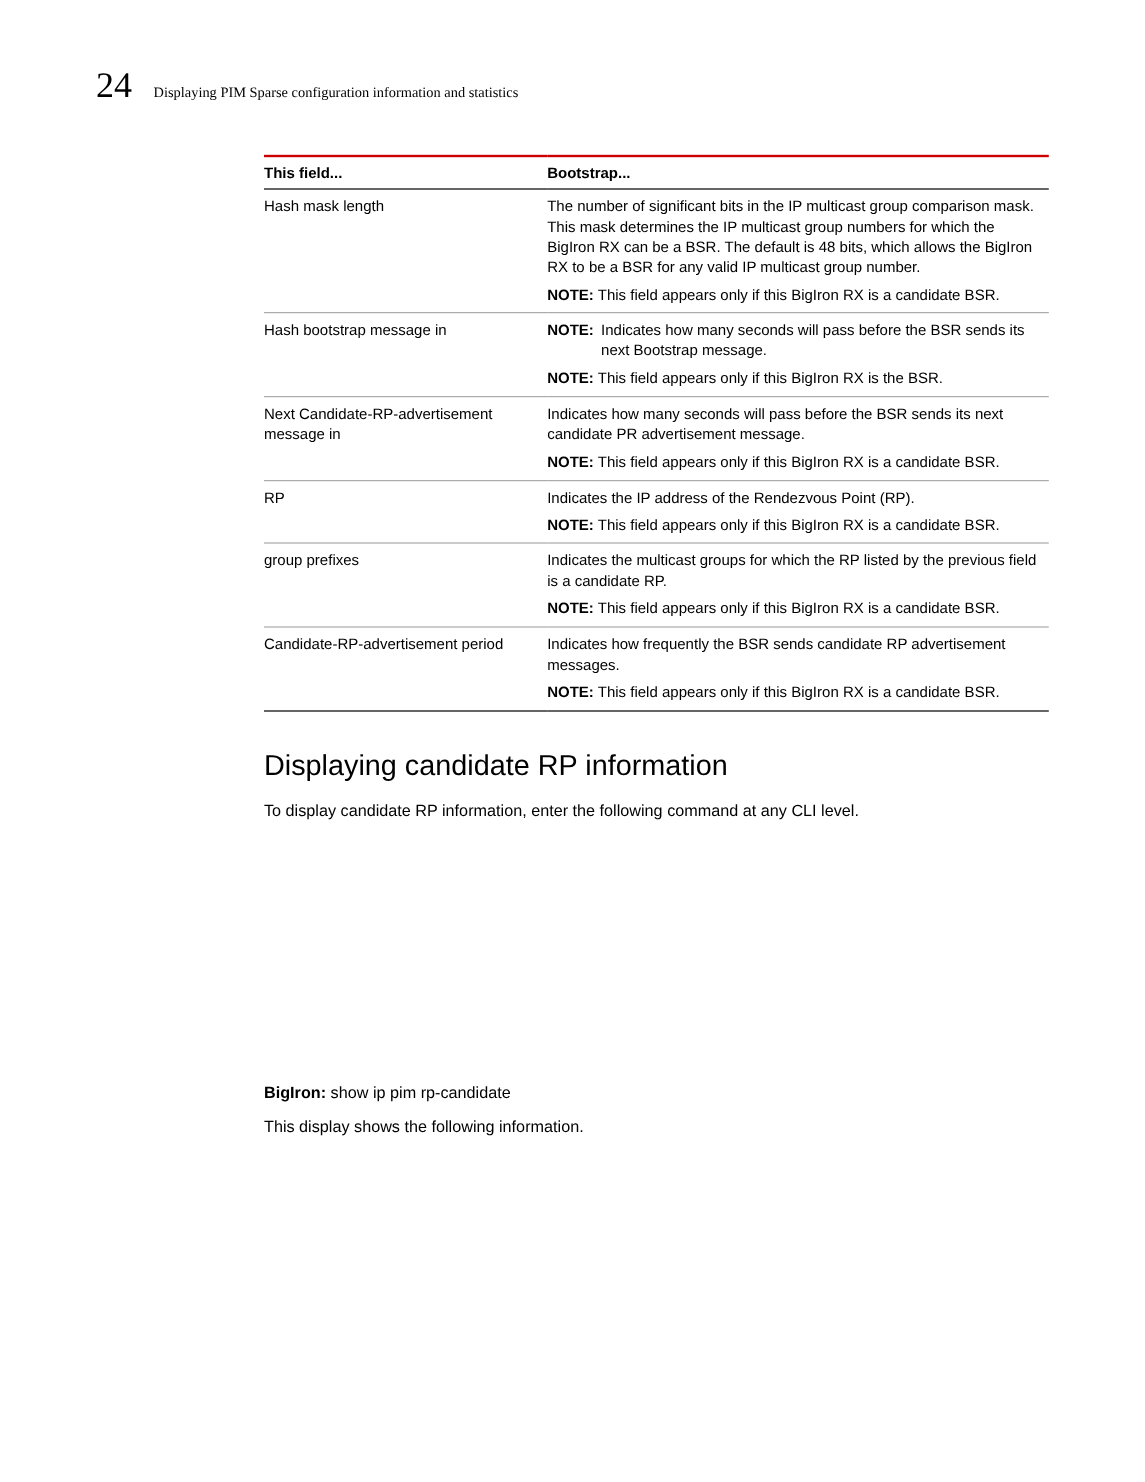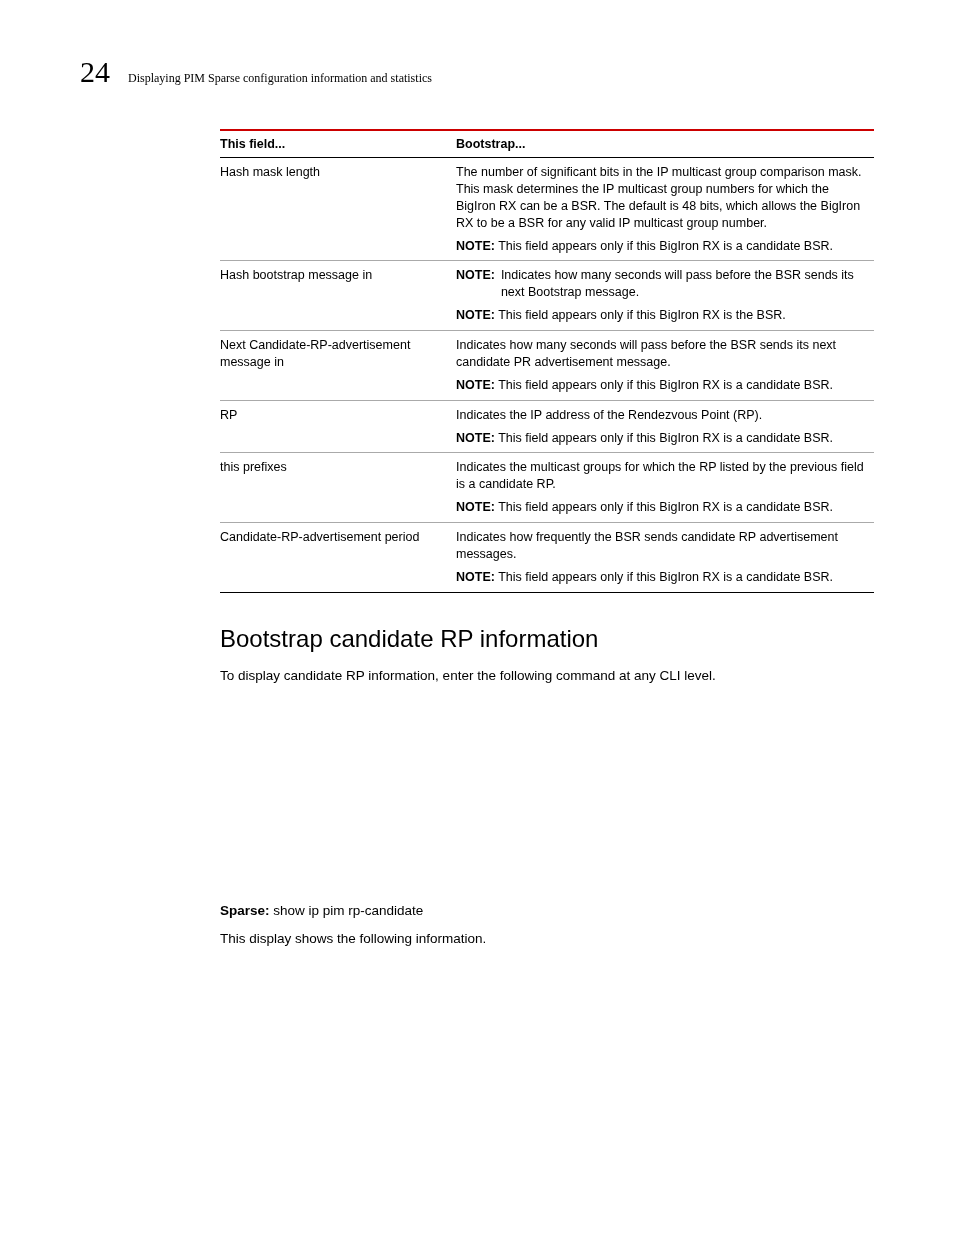--- a/index.html
+++ b/index.html
@@ -141,21 +141,21 @@
           <td>RP</td>
           <td>
             <span>Indicates the IP address of the Rendezvous Point (RP).</span>
             <div class="note-block">
               <span class="note-label">NOTE:</span>
               <span>This field appears only if this BigIron RX is a candidate BSR.</span>
             </div>
           </td>
         </tr>
         <tr>
-          <td>this prefixes</td>
+          <td>group prefixes</td>
           <td>
             <span>Indicates the multicast groups for which the RP listed by the previous field is a candidate RP.</span>
             <div class="note-block">
               <span class="note-label">NOTE:</span>
               <span>This field appears only if this BigIron RX is a candidate BSR.</span>
             </div>
           </td>
         </tr>
         <tr>
           <td>Candidate-RP-advertisement period</td>
@@ -163,31 +163,31 @@
             <span>Indicates how frequently the BSR sends candidate RP advertisement messages.</span>
             <div class="note-block">
               <span class="note-label">NOTE:</span>
               <span>This field appears only if this BigIron RX is a candidate BSR.</span>
             </div>
           </td>
         </tr>
       </tbody>
     </table>
 
-    <h2 class="section-title">Bootstrap candidate RP information</h2>
+    <h2 class="section-title">Displaying candidate RP information</h2>
 
     <p class="body">To display candidate RP information, enter the following command at any CLI level.</p>
 
     <div class="gap-large"></div>
 
 
     <div class="gap-med"></div>
 
 
     <p class="body">
-      <span class="syntax-label">Sparse:</span>
+      <span class="syntax-label">BigIron:</span>
       <span>show ip pim rp-candidate</span>
     </p>
 
     <p class="body">This display shows the following information.</p>
 
   </div>
 </div>
 
 </body></html>

